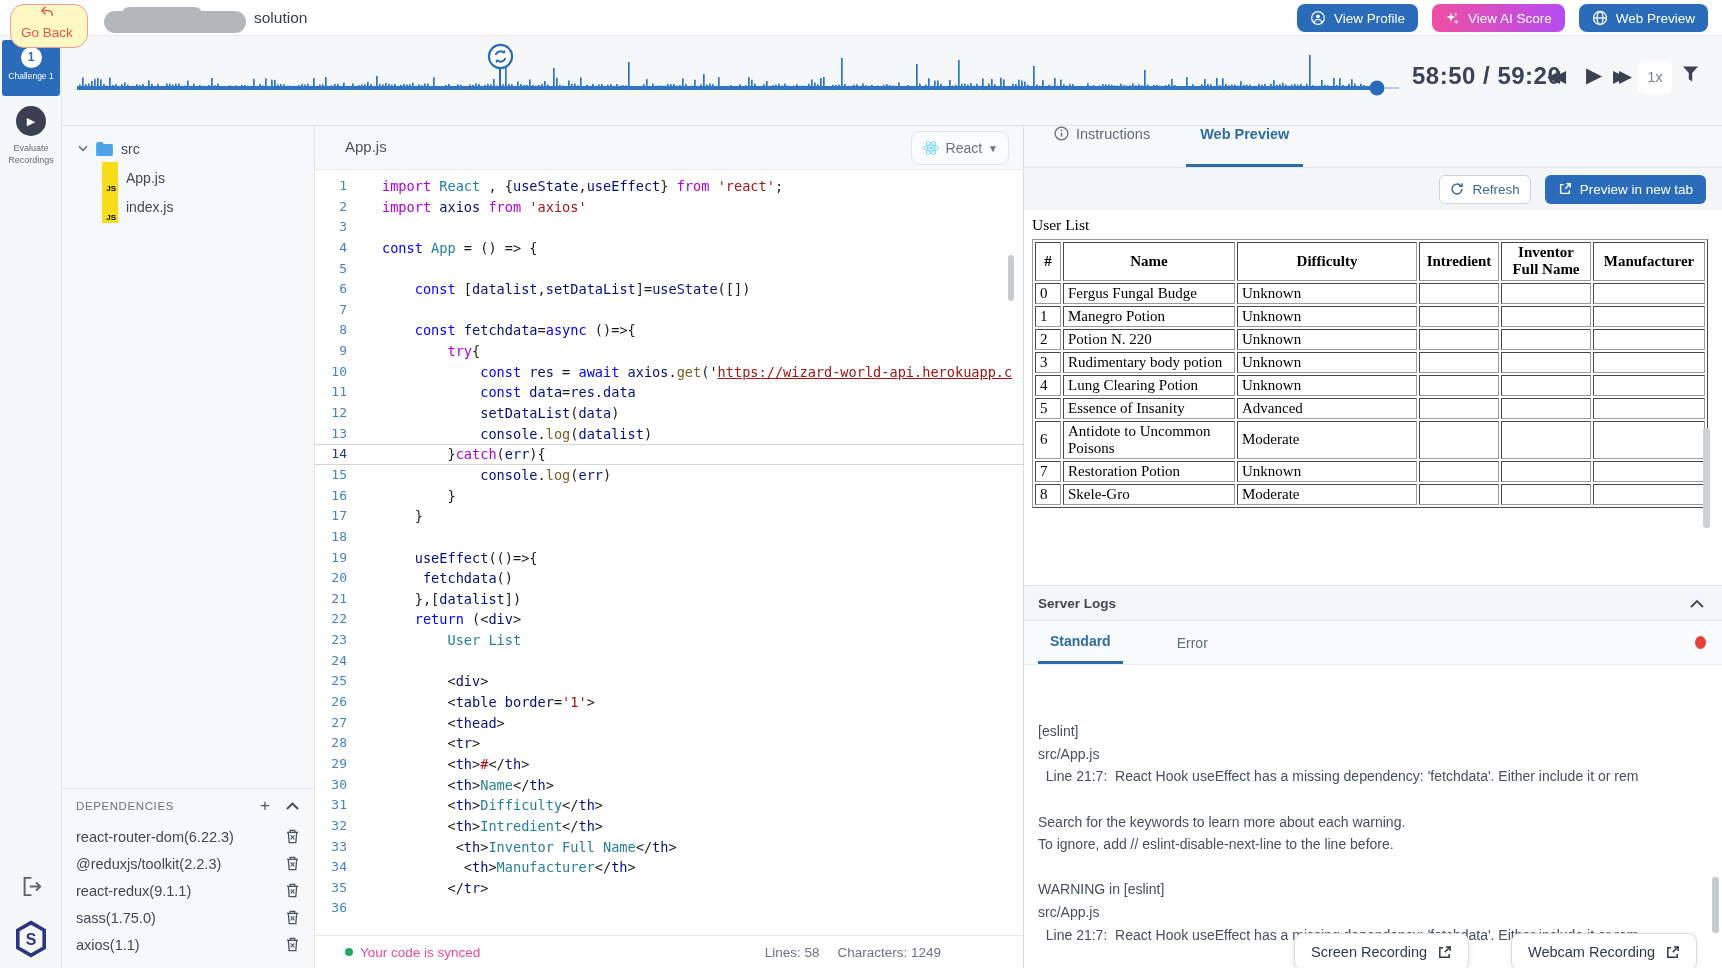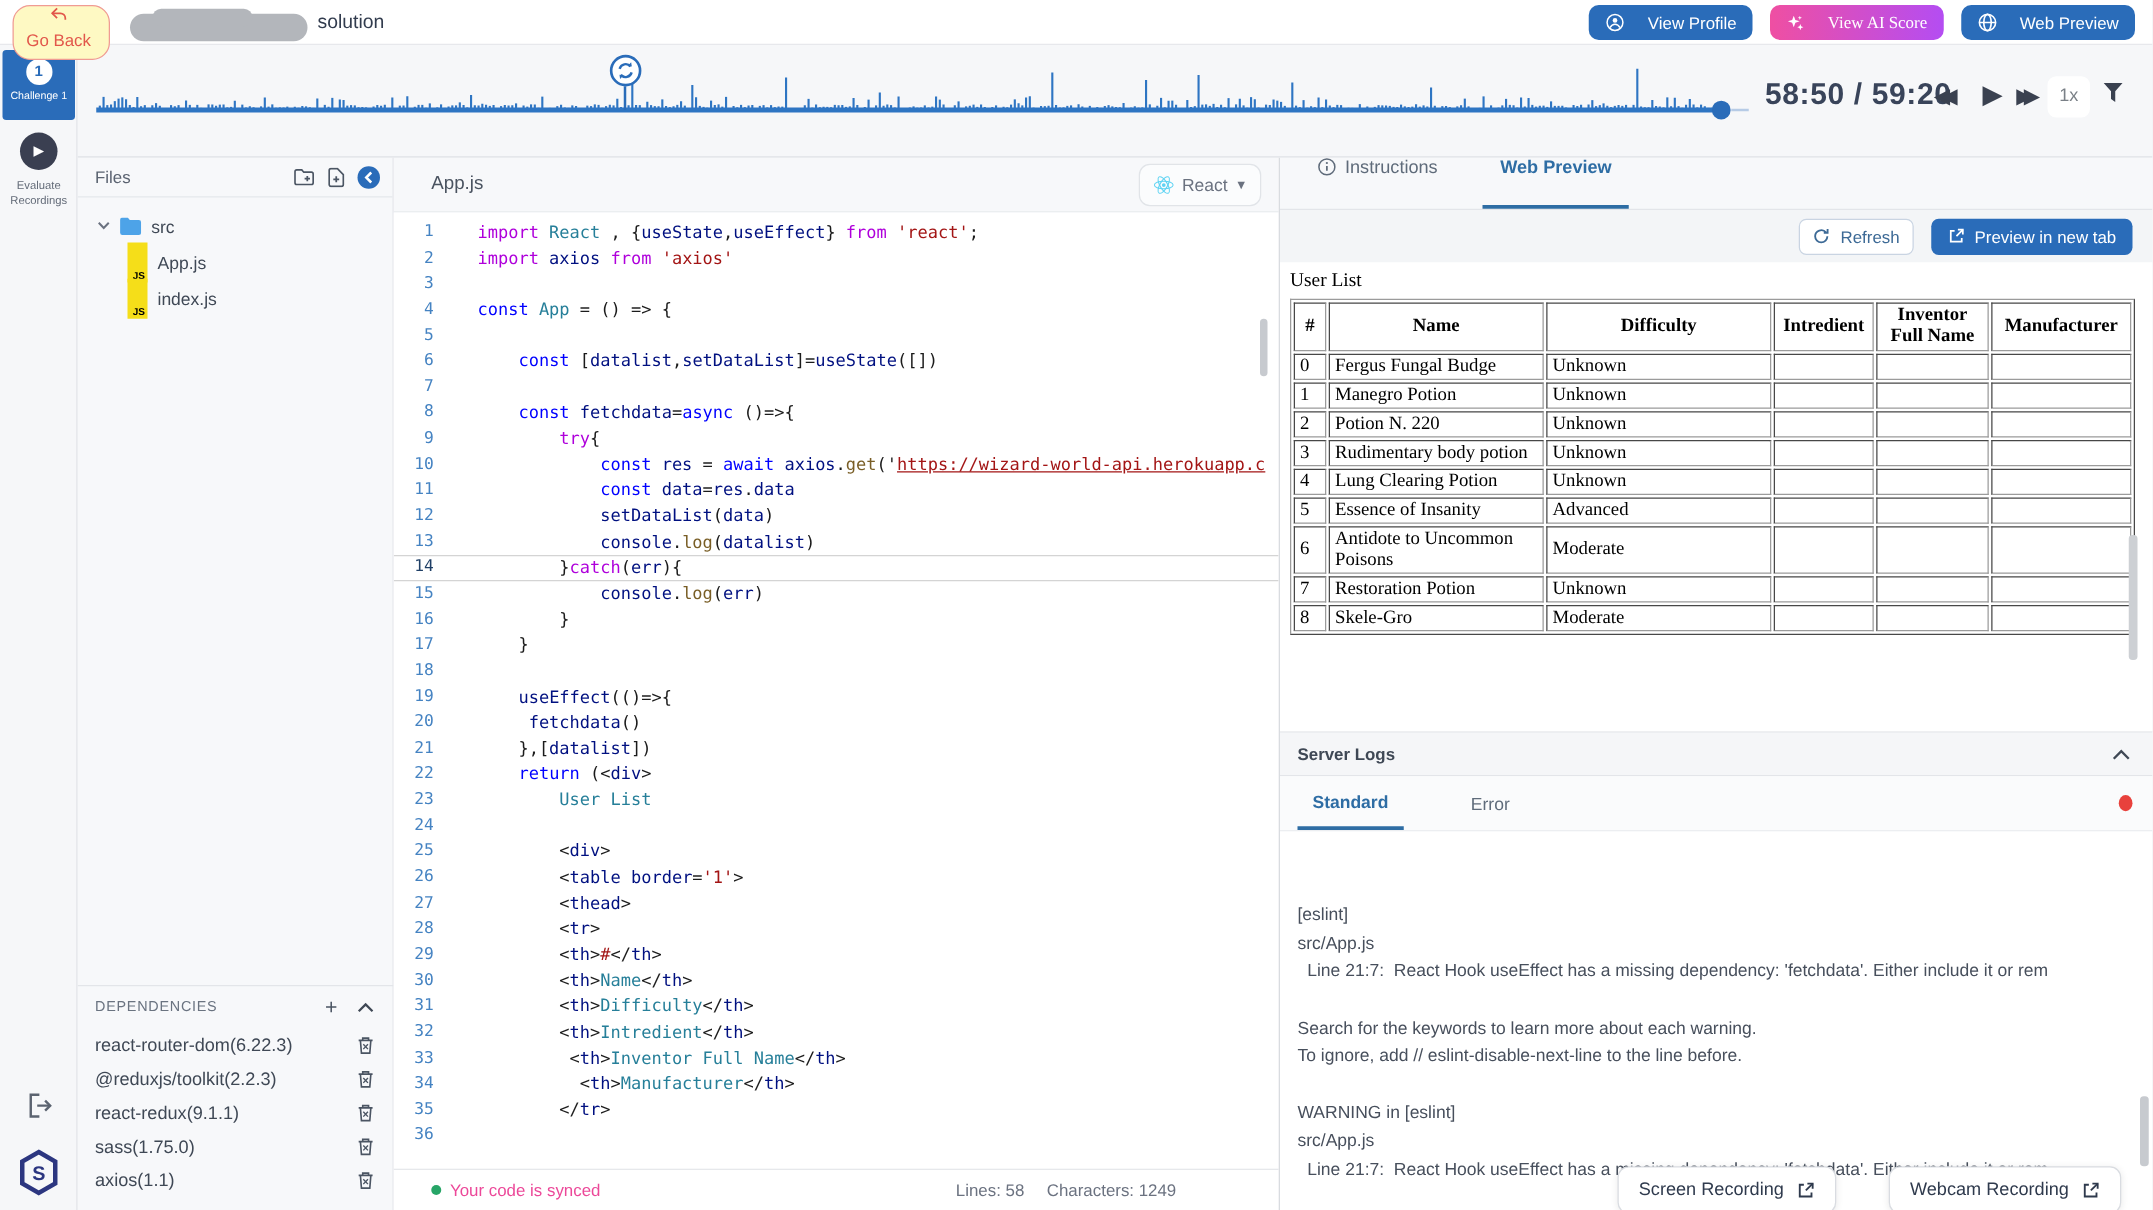--- a/index.html
+++ b/index.html
@@ -11,23 +11,23 @@
     color:#2f3a4d;
   }
   
   .hdr { position:absolute; left:0; top:0; width:1722px; height:36px; background:#fff; border-bottom:1px solid #e7e8ec; z-index:5; }
   .goback { position:absolute; left:10px; top:4px; height:44px; padding:0 14px 0 10px; display:flex; align-items:center; gap:7px;
             background:#fef9c3; border:1px solid #f09b93; border-radius:14px; color:#e2574b; font-size:13.5px; cursor:pointer;flex-direction:column; }
   .blur-blob { position:absolute; left:104px; top:11px; width:142px; height:22px; background:#b3b6bb; border-radius:12px; }
   .blur-blob:after { content:""; position:absolute; left:18px; top:-4px; width:80px; height:14px; background:#b3b6bb; border-radius:8px; }
   .hdr-solution { position:absolute; left:254px; top:9px; font-size:15.5px; color:#323c4e; }
   .hdr-btns { position:absolute; right:14px; top:4px; display:flex; gap:14px; }
-  .hbtn { height:28px; display:flex; align-items:center; gap:18px; padding:0 13px; border:none; border-radius:8px;
+  .hbtn { height:28px; display:flex; align-items:center; gap:8px; padding:0 13px; border:none; border-radius:8px;
           color:#fff; font-size:13.5px; cursor:pointer; background:#2a6cb9; font-family:"Liberation Sans",sans-serif;}
-  .hbtn.grad { background:linear-gradient(90deg,#ef4fa2,#b44df2);font-family:Liberation Serif, serif; }
+  .hbtn.grad { background:linear-gradient(90deg,#ef4fa2,#b44df2); }
   
   .rail { position:absolute; left:0; top:36px; width:62px; bottom:0; background:#f6f7f9; border-right:1px solid #e3e5e9; z-index:4; }
   .chal { position:absolute; left:2px; top:4px; width:58px; height:56px; background:#2a6cb9; border-radius:3px; text-align:center; cursor:pointer; }
   .chal-circ { width:21px; height:21px; margin:7px auto 3px; background:#fff; border-radius:50%; color:#2a6cb9; font-weight:bold; font-size:12px; line-height:21px; }
   .chal-lbl { color:#fff; font-size:8.5px; }
   .eval { position:absolute; left:0; top:70px; width:62px; text-align:center; cursor:pointer; }
   .eval-circ { width:30px; height:30px; margin:0 auto 6px; background:#3a3f51; border-radius:50%; color:#fff; font-size:11px; line-height:30px; text-align:center; }
   .eval-lbl { font-size:9px; color:#636b78; line-height:1.35; }
   .rail-bottom { position:absolute; left:0; bottom:6px; width:62px; text-align:center; }
   .logout { display:block; margin:0 auto 18px; cursor:pointer; }
@@ -783,40 +783,20 @@
   <div class="tl-ctl tl-ff">▶▶&nbsp;</div>
   <div class="tl-speed">1x</div>
   <div class="tl-filter">
     <svg width="17" height="16" viewBox="0 0 18 17" fill="#3a4150">
         <path d="M1 .5h16l-6.2 7v9l-3.6-2.5V7.5z"></path>
       </svg>
   </div>
 </div>
 
 <div class="files">
-  <div class="files-hd">
-    <span class="files-title">Files</span>
-    <span class="files-ico">
-      <svg width="17" height="15" viewBox="0 0 18 16" fill="none" stroke="#4b5563" stroke-width="1.4">
-          <path d="M1 3.5V13a1.5 1.5 0 001.5 1.5H15a1.5 1.5 0 001.5-1.5V5.5A1.5 1.5 0 0015 4H8.5L6.8 2H2.5A1.5 1.5 0 001 3.5z"></path>
-          <path d="M11.5 7.2v4.6M9.2 9.5h4.6" stroke-width="1.5"></path>
-        </svg>
-    </span>
-    <span class="files-ico">
-      <svg width="14" height="16" viewBox="0 0 14 17" fill="none" stroke="#4b5563" stroke-width="1.4">
-          <path d="M1 2.5A1.5 1.5 0 012.5 1H8l5 5v8.5a1.5 1.5 0 01-1.5 1.5h-9A1.5 1.5 0 011 14.5z"></path>
-          <path d="M7 7.5v5M4.5 10h5" stroke-width="1.5"></path>
-        </svg>
-    </span>
-    <span class="collapse-circ">
-      <svg width="8" height="10" viewBox="0 0 8 10" fill="none" stroke="#fff" stroke-width="2">
-          <path d="M6 1L2 5l4 4"></path>
-        </svg>
-    </span>
-  </div>
   <div class="tree-row folder">
     <span>
         <svg width="10" height="7" viewBox="0 0 10 7" fill="none" stroke="#6b7280" stroke-width="1.6">
           <path d="M1 1.2L5 5.4l4-4.2"></path>
         </svg>
       </span>
     <span>
         <svg width="17" height="14" viewBox="0 0 18 15" fill="#4da3e8">
           <path d="M0 2a2 2 0 012-2h4.5l1.8 2.2H16a2 2 0 012 2V13a2 2 0 01-2 2H2a2 2 0 01-2-2z"></path>
         </svg>

